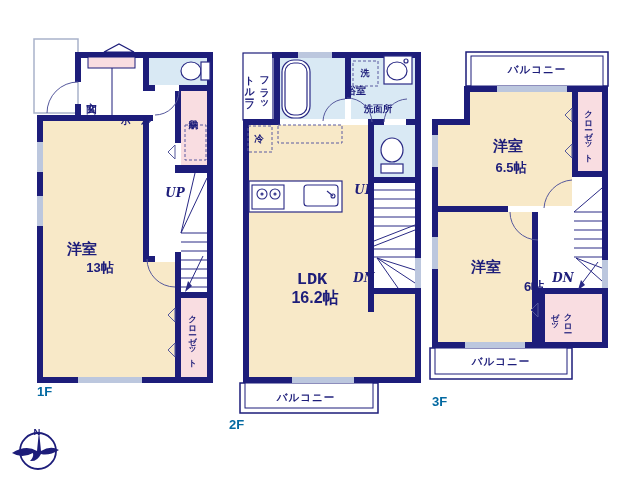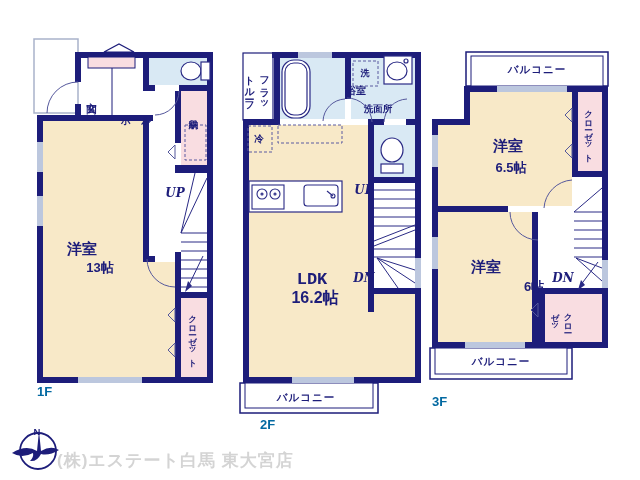--- a/index.html
+++ b/index.html
@@ -273,29 +273,28 @@
 <div class="lbl vtext" style="left:257px;top:88px;font-size:10px;height:44px;line-height:15px;">フラットルーフ</div>
 <div class="lbl" style="left:327px;top:91px;font-size:10px;margin-left:29px;">浴室</div>
 <div class="lbl" style="left:365px;top:73px;font-size:9px;">洗</div>
 <div class="lbl" style="left:378px;top:93px;font-size:9.5px;margin-top:16px;">洗面所</div>
 <div class="lbl" style="left:259px;top:139px;font-size:9.5px;">冷</div>
 <div class="lbl big" style="left:312px;top:279px;font-size:17px;">LDK</div>
 <div class="lbl" style="left:315px;top:298px;font-size:16px;">16.2帖</div>
 <div class="lbl updn" style="left:356px;top:190px;font-size:12px;">UP</div>
 <div class="lbl updn" style="left:356px;top:278px;font-size:12px;">DN</div>
 <div class="lbl" style="left:306px;top:398px;font-size:10.5px;letter-spacing:1px;">バルコニー</div>
-<div class="tag" style="left:260px;top:417px;">2F</div>
+<div class="tag" style="left:229px;top:417px;">2F</div>
 
 <div class="lbl" style="left:537px;top:70px;font-size:10.5px;letter-spacing:1px;">バルコニー</div>
 <div class="lbl" style="left:508px;top:146px;font-size:15px;">洋室</div>
 <div class="lbl" style="left:511px;top:168px;font-size:13px;">6.5帖</div>
 <div class="lbl vtext" style="left:589px;top:131px;font-size:8.5px;">クローゼット</div>
 <div class="lbl updn" style="left:555px;top:278px;font-size:12px;">DN</div>
 <div class="lbl" style="left:486px;top:267px;font-size:15px;">洋室</div>
 <div class="lbl" style="left:486px;top:287px;font-size:13px;margin-left:48px;">6帖</div>
 <div class="lbl vtext" style="left:555px;top:318px;font-size:8.5px;height:30px;line-height:13px;">クローゼット</div>
 <div class="lbl" style="left:501px;top:362px;font-size:10.5px;letter-spacing:1px;">バルコニー</div>
 <div class="tag" style="left:432px;top:394px;">3F</div>
 
 <div class="lbl" style="left:37px;top:431px;font-size:9.5px;font-weight:700;">N</div>
-<div class="watermark" style="left:57px;top:449px;">(株)エステート白馬 東大宮店</div>
 
 </div>
 
 </body></html>

